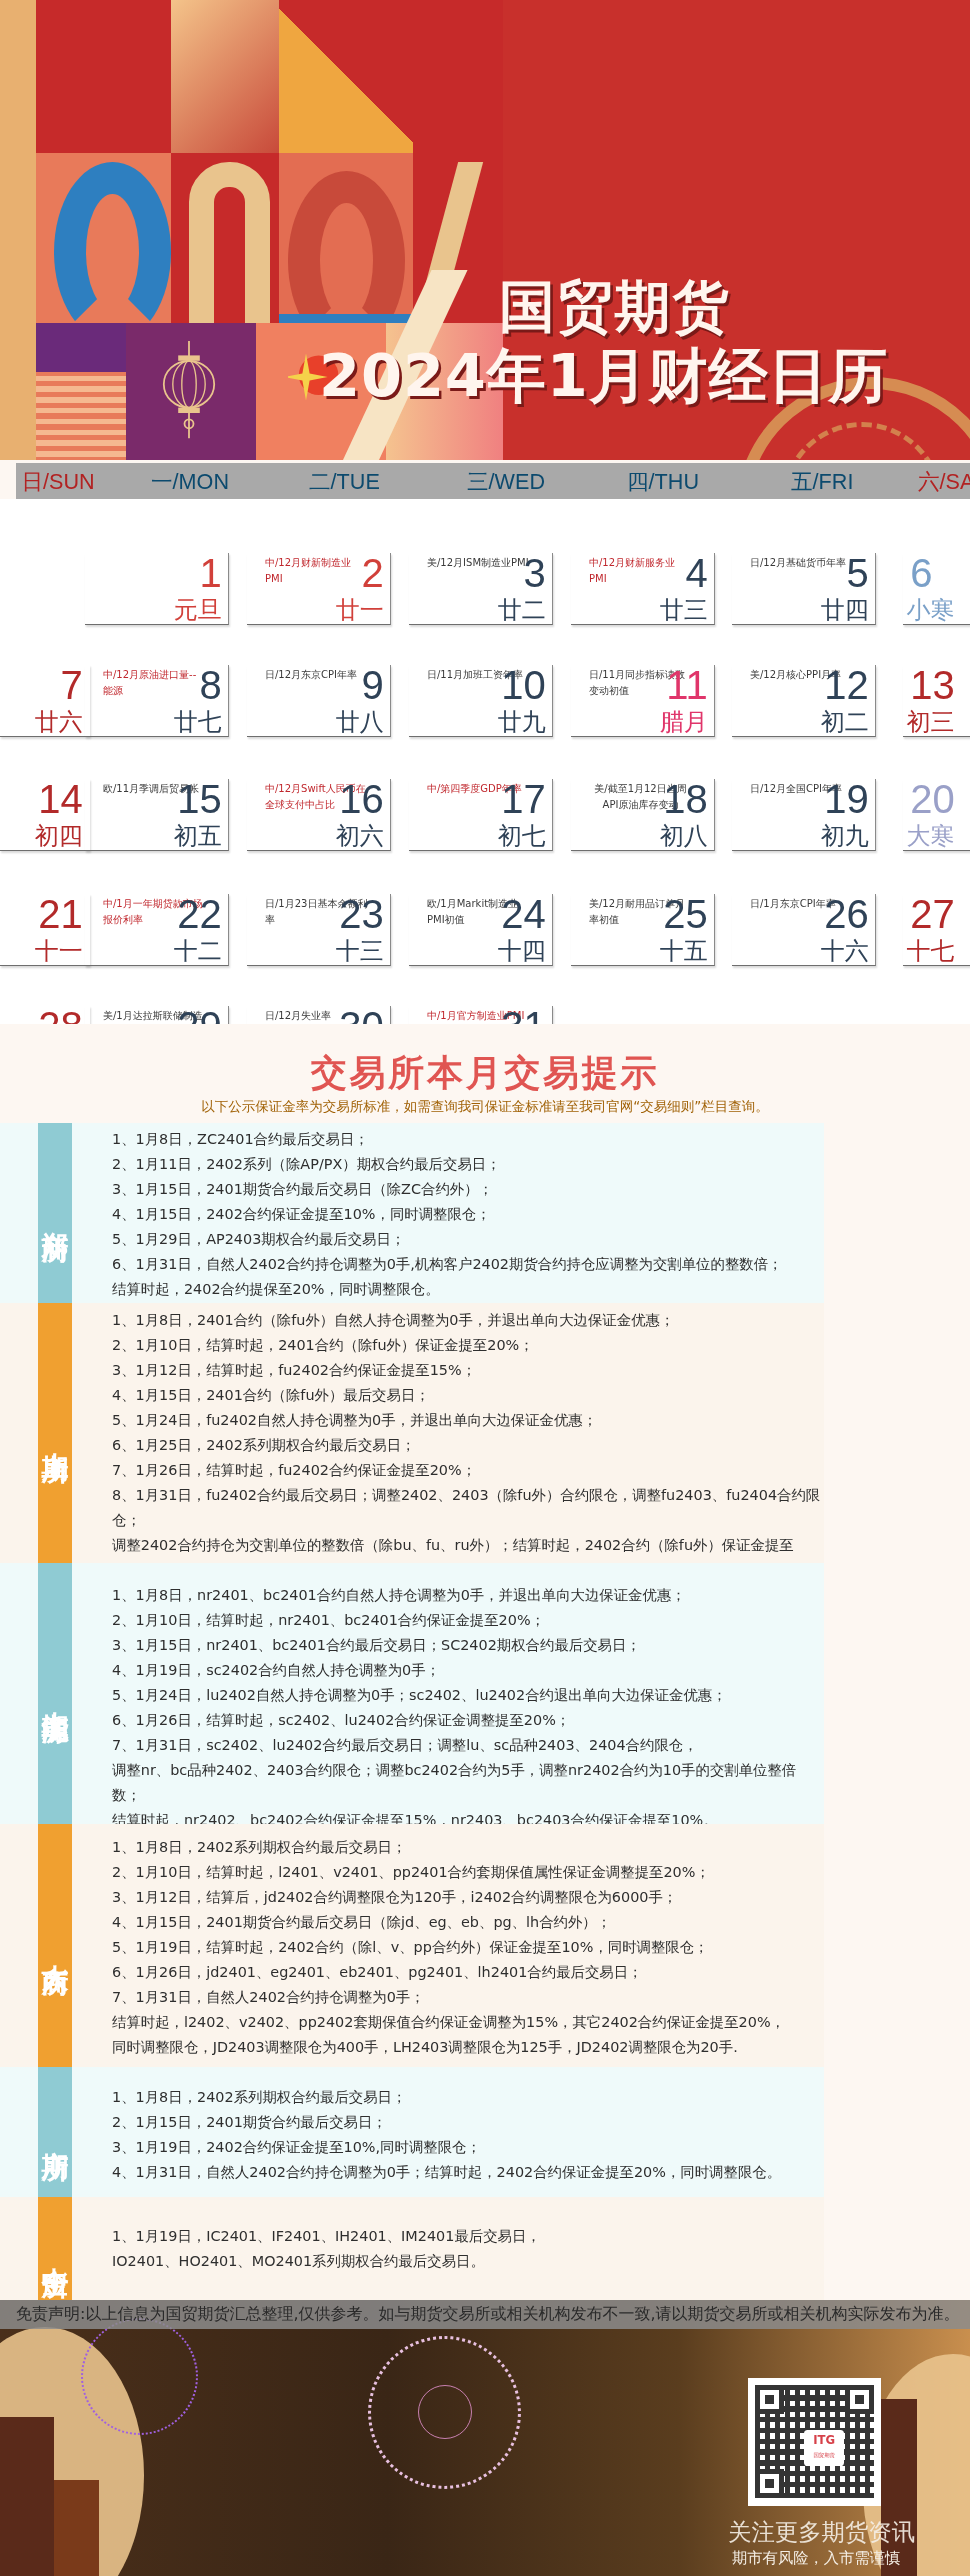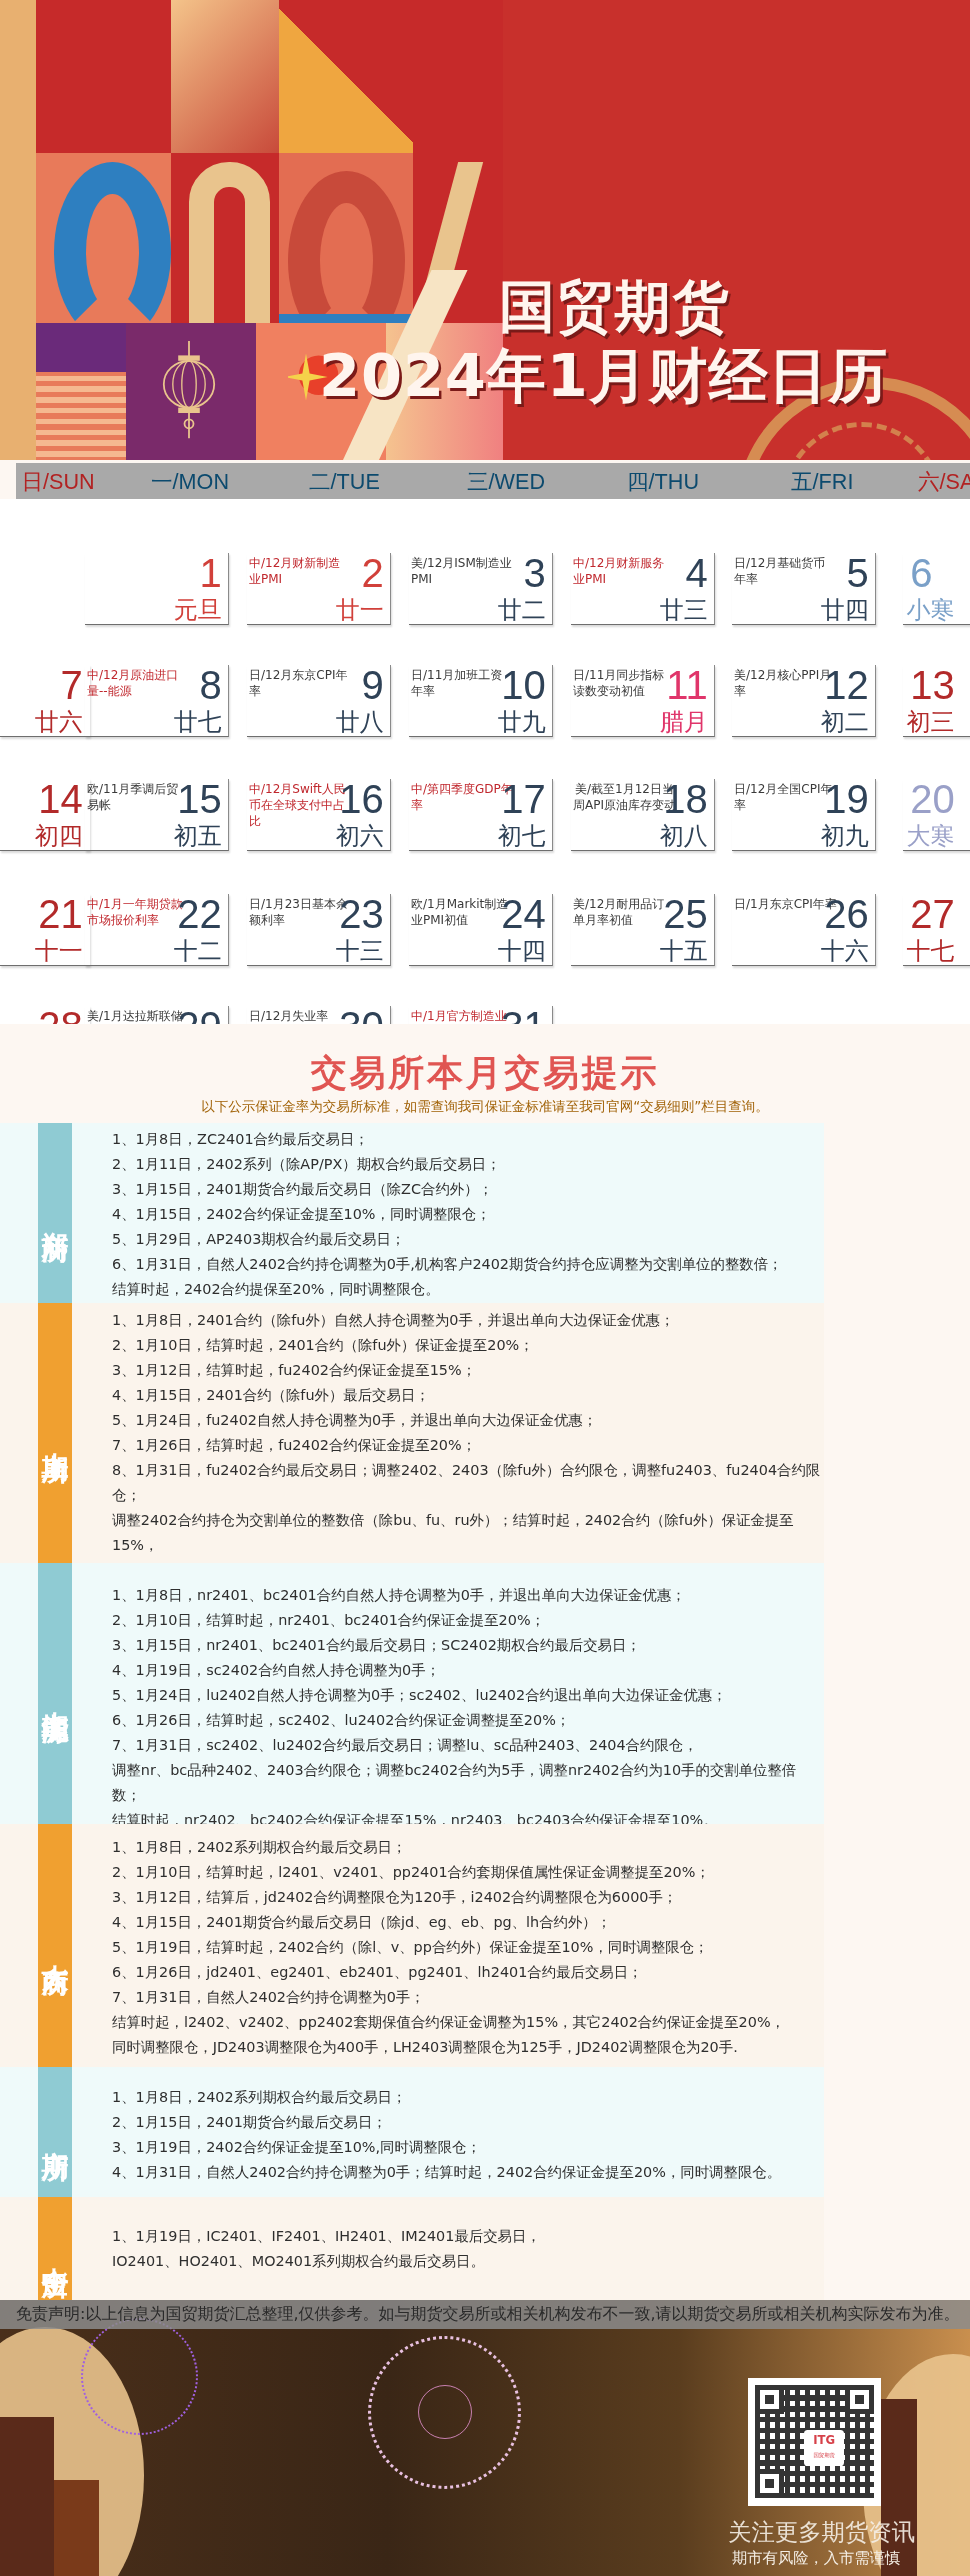--- a/index.html
+++ b/index.html
@@ -15,21 +15,21 @@
 
   
   .weekbar { position: absolute; left: 0; top: 463px; width: 970px; height: 36px; background: #a9a9a9; display: flex; align-items: center; margin-left: 16px; }
   .weekbar .wd { position: absolute; font-size: 21.6px; color: #0c4a6e; font-family: "Liberation Sans", sans-serif; }
   .weekbar .wd.red { color: #b22222; }
 
   
   .cal { position: absolute; left: 0; top: 499px; width: 970px; height: 526px; background: #ffffff; }
   .cell { position: absolute; width: 144px; height: 72px; }
   .cell .box { position: absolute; left: 0; top: 0; width: 144px; height: 72px; border-right: 1.8px solid #8a8a8a; border-bottom: 1.8px solid #6e6e6e; box-shadow: 0.9px 1.8px 1.8px rgba(0,0,0,0.15); }
-  .cell .ev { position: absolute; left: 2px; top: 1.8px; width: 103px; font-size: 12px; line-height: 16px; color: #3a3a3a; }
+  .cell .ev { position: absolute; left: 18px; top: 1.8px; width: 103px; font-size: 10px; line-height: 16px; color: #3a3a3a; }
   .cell .ev.red { color: #c0272d; }
   .cell .num { position: absolute; right: 7.2px; top: -1.8px; font-size: 40px; line-height: 45px; color: #2f4257; font-family: "Liberation Sans", sans-serif; }
   .cell .lunar { position: absolute; right: 7.2px; top: 41px; font-size: 24px; color: #2f4257; }
   .cell.sun .num, .cell.sun .lunar, .cell.sat .num, .cell.sat .lunar { color: #b22a2a; }
   .cell.term .num, .cell.term .lunar { color: #7aa0c8; }
   .cell.term2 .num, .cell.term2 .lunar { color: #9aa0c8; }
   .cell.hol .num, .cell.hol .lunar { color: #d1403a; }
   .cell.pink .num, .cell.pink .lunar { color: #e0356a; }
   .cell.edge .box { border-right: none; border-bottom: 1.8px solid #6e6e6e; }
 
@@ -333,20 +333,21 @@
 <div class="ex cream" style="top:1303px;height:261px;">
   <div class="tag">
       <span>上期所</span>
     </div>
   <div class="lines" style="top:5.4px;">
       <div>1、1月8日，2401合约（除fu外）自然人持仓调整为0手，并退出单向大边保证金优惠；</div>
       <div>2、1月10日，结算时起，2401合约（除fu外）保证金提至20%；</div>
       <div>3、1月12日，结算时起，fu2402合约保证金提至15%；</div>
       <div>4、1月15日，2401合约（除fu外）最后交易日；</div>
       <div>5、1月24日，fu2402自然人持仓调整为0手，并退出单向大边保证金优惠；</div>
+      <div>6、1月25日，2402系列期权合约最后交易日；</div>
       <div>7、1月26日，结算时起，fu2402合约保证金提至20%；</div>
       <div>8、1月31日，fu2402合约最后交易日；调整2402、2403（除fu外）合约限仓，调整fu2403、fu2404合约限仓；</div>
       <div>调整2402合约持仓为交割单位的整数倍（除bu、fu、ru外）；结算时起，2402合约（除fu外）保证金提至15%，</div>
       <div>2403合约（除fu外）保证金提至10%。</div>
     </div>
 </div>
 <div class="ex blue" style="top:1563px;height:261px;">
   <div class="tag">
       <span>上期能源</span>
     </div>

